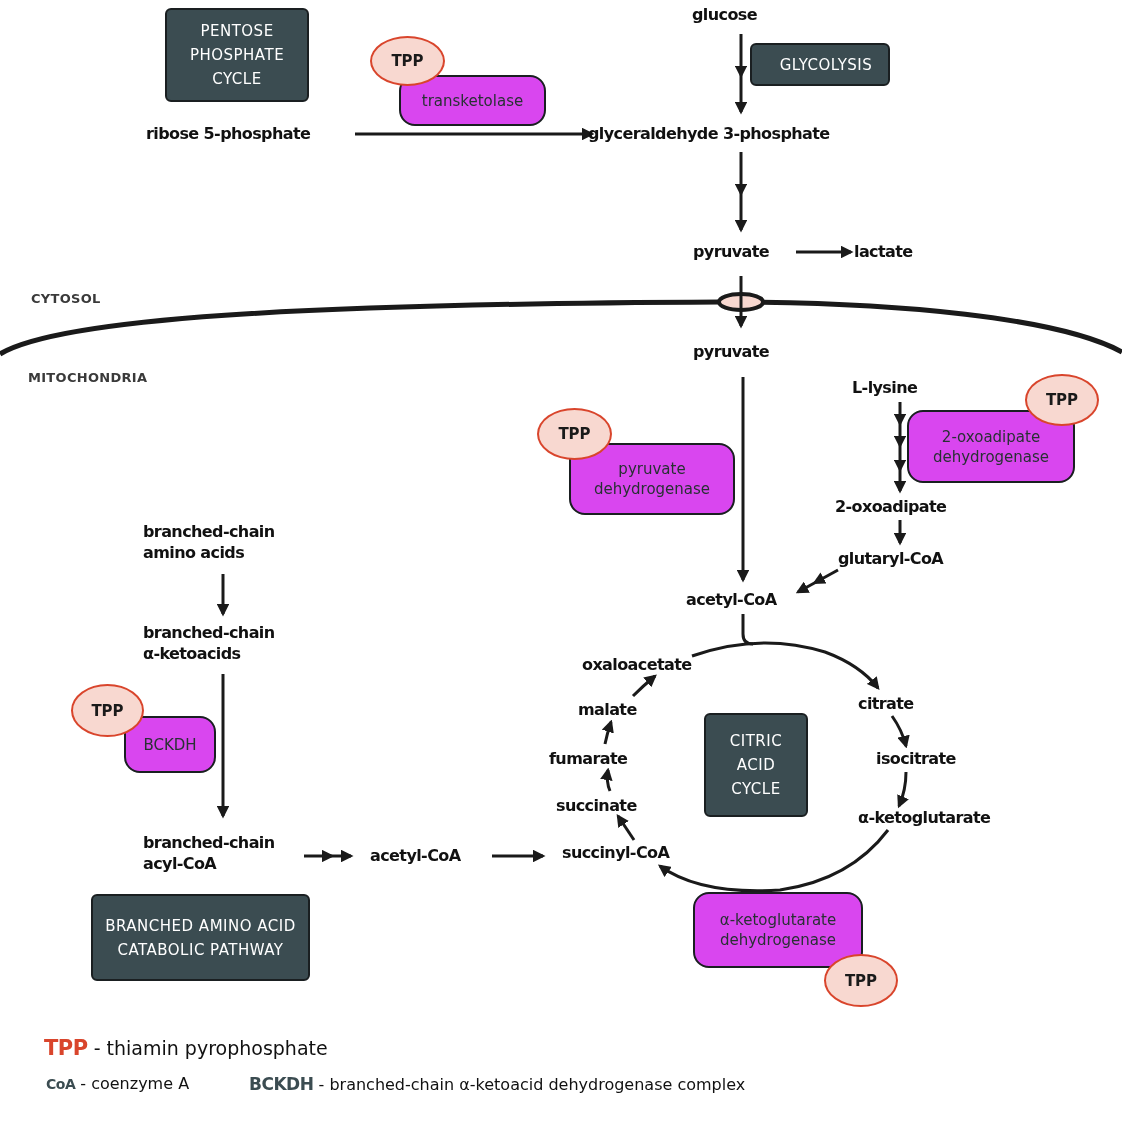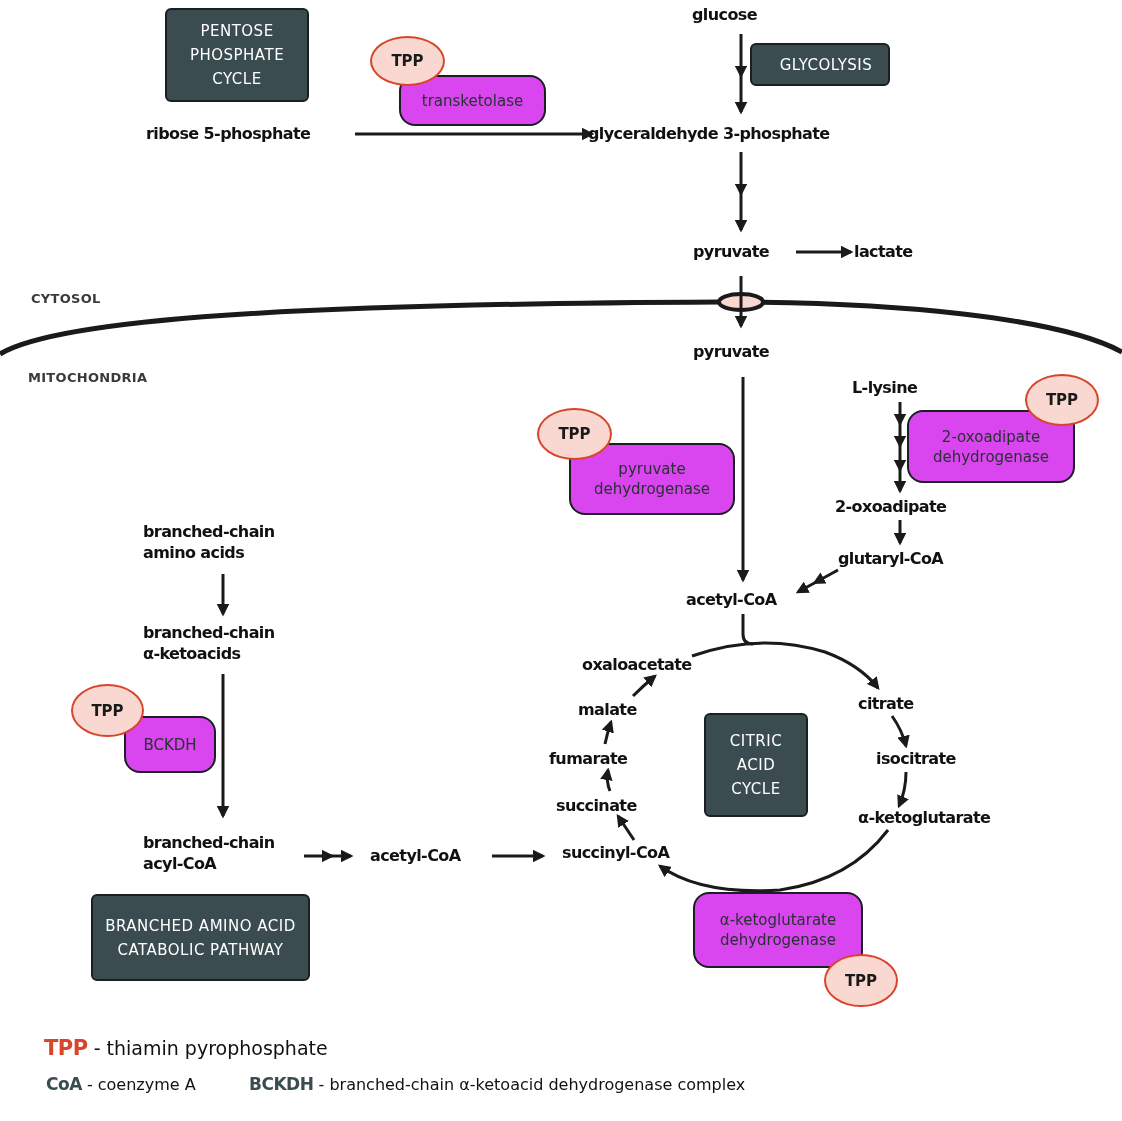--- a/index.html
+++ b/index.html
@@ -139,17 +139,17 @@
 <div class="met" style="left:858px; top:807px; width:150px;">α-ketoglutarate</div>
 <div class="met" style="left:562px; top:842px; width:124px;">succinyl-CoA</div>
 <div class="met" style="left:556px; top:795px; width:96px;">succinate</div>
 <div class="met" style="left:549px; top:748px; width:96px;">fumarate</div>
 <div class="met" style="left:578px; top:699px; width:76px;">malate</div>
 
 <div class="legend" style="left:44px; top:1036px; font-size:19px;">
   <span class="abbr" style="color:#d9452c; font-size:21px;">TPP</span><span> - thiamin pyrophosphate</span>
 </div>
 <div class="legend" style="left:46px; top:1074px; font-size:16px;">
-  <span class="abbr" style="color:#3b4c51; font-size:17px;">CoA</span><span> - coenzyme A</span>
+  <span class="abbr" style="color:#3b4c51; font-size:14px;">CoA</span><span> - coenzyme A</span>
 </div>
 <div class="legend" style="left:249px; top:1074px; font-size:16px;">
   <span class="abbr" style="color:#3b4c51; font-size:17px;">BCKDH</span><span> - branched-chain α-ketoacid dehydrogenase complex</span>
 </div>
 
 </body></html>

